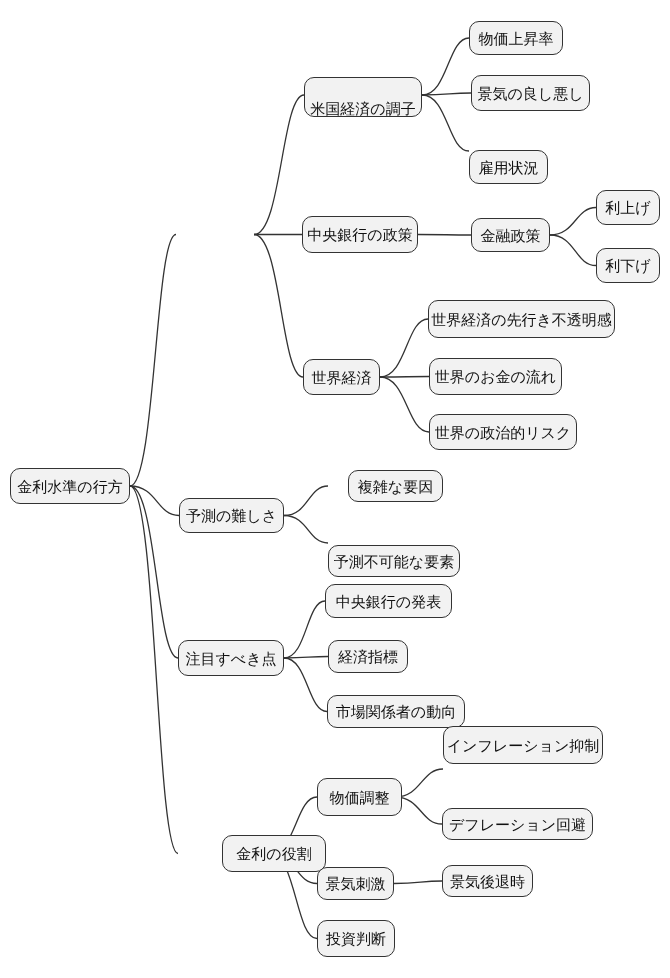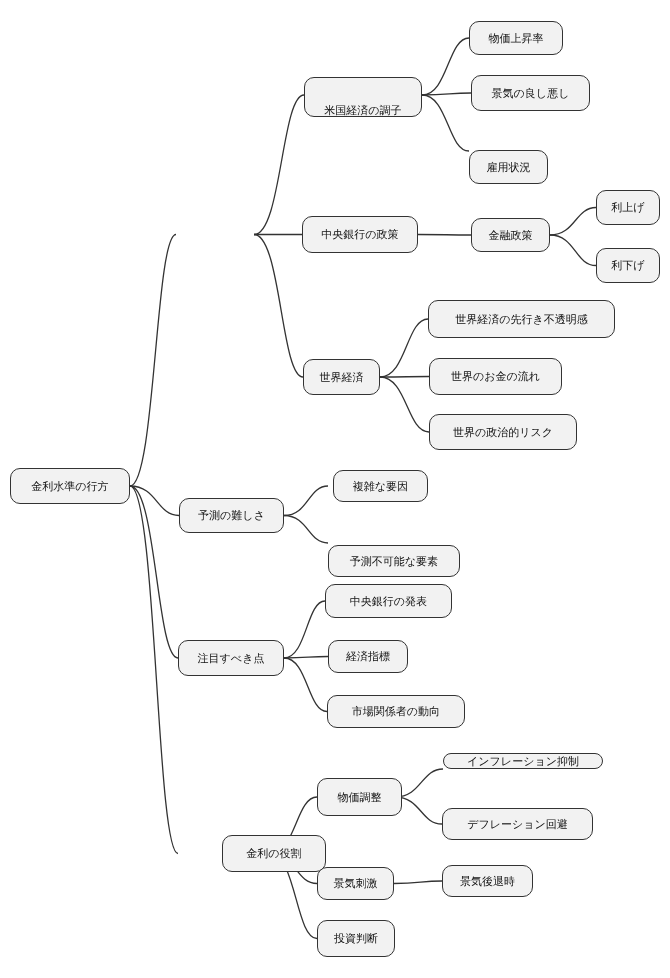--- a/index.html
+++ b/index.html
@@ -32,21 +32,21 @@
     box-sizing: border-box;
     background: #f2f2f2;
     border: 1.6px solid #333333;
     border-radius: 10px;
     display: flex;
     align-items: center;
     justify-content: center;
     white-space: nowrap;
   }
   .node-label {
-    font-size: 11px;
+    font-size: 15px;
     color: #111111;
     line-height: 1;
   }
 </style>
 </head>
 <body>
 
 <div class="canvas">
   <svg class="edge-layer" viewBox="0 0 670 978" xmlns="http://www.w3.org/2000/svg">
       <path d="M 130 486 C 155.3 486, 155.3 234.5, 176 234.5" class="edge"></path>
@@ -112,21 +112,21 @@
     </div>
     <div class="node" style="left: 429px; top: 358px; width: 133px; height: 37px;">
       <span class="node-label">世界のお金の流れ</span>
     </div>
     <div class="node" style="left: 429px; top: 414px; width: 148px; height: 36px;">
       <span class="node-label">世界の政治的リスク</span>
     </div>
     <div class="node" style="left: 179px; top: 498px; width: 105px; height: 35px;">
       <span class="node-label">予測の難しさ</span>
     </div>
-    <div class="node" style="left: 333px; top: 470px; width: 95px; height: 32px;">
+    <div class="node" style="left: 348px; top: 470px; width: 95px; height: 32px;">
       <span class="node-label">複雑な要因</span>
     </div>
     <div class="node" style="left: 328px; top: 527px; width: 132px; height: 32px; margin-top: 18px;">
       <span class="node-label">予測不可能な要素</span>
     </div>
     <div class="node" style="left: 178px; top: 640px; width: 106px; height: 36px;">
       <span class="node-label">注目すべき点</span>
     </div>
     <div class="node" style="left: 325px; top: 584px; width: 127px; height: 34px;">
       <span class="node-label">中央銀行の発表</span>
@@ -136,21 +136,21 @@
     </div>
     <div class="node" style="left: 327px; top: 695px; width: 138px; height: 33px;">
       <span class="node-label">市場関係者の動向</span>
     </div>
     <div class="node" style="left: 178px; top: 835px; width: 104px; height: 37px; margin-left: 44px;">
       <span class="node-label">金利の役割</span>
     </div>
     <div class="node" style="left: 317px; top: 778px; width: 85px; height: 38px;">
       <span class="node-label">物価調整</span>
     </div>
-    <div class="node" style="left: 443px; top: 753px; width: 160px; height: 16px;">
+    <div class="node" style="left: 443px; top: 726px; width: 160px; height: 38px;">
       <span class="node-label">インフレーション抑制</span>
     </div>
     <div class="node" style="left: 442px; top: 808px; width: 151px; height: 32px;">
       <span class="node-label">デフレーション回避</span>
     </div>
     <div class="node" style="left: 317px; top: 867px; width: 77px; height: 33px;">
       <span class="node-label">景気刺激</span>
     </div>
     <div class="node" style="left: 442px; top: 865px; width: 91px; height: 32px;">
       <span class="node-label">景気後退時</span>

